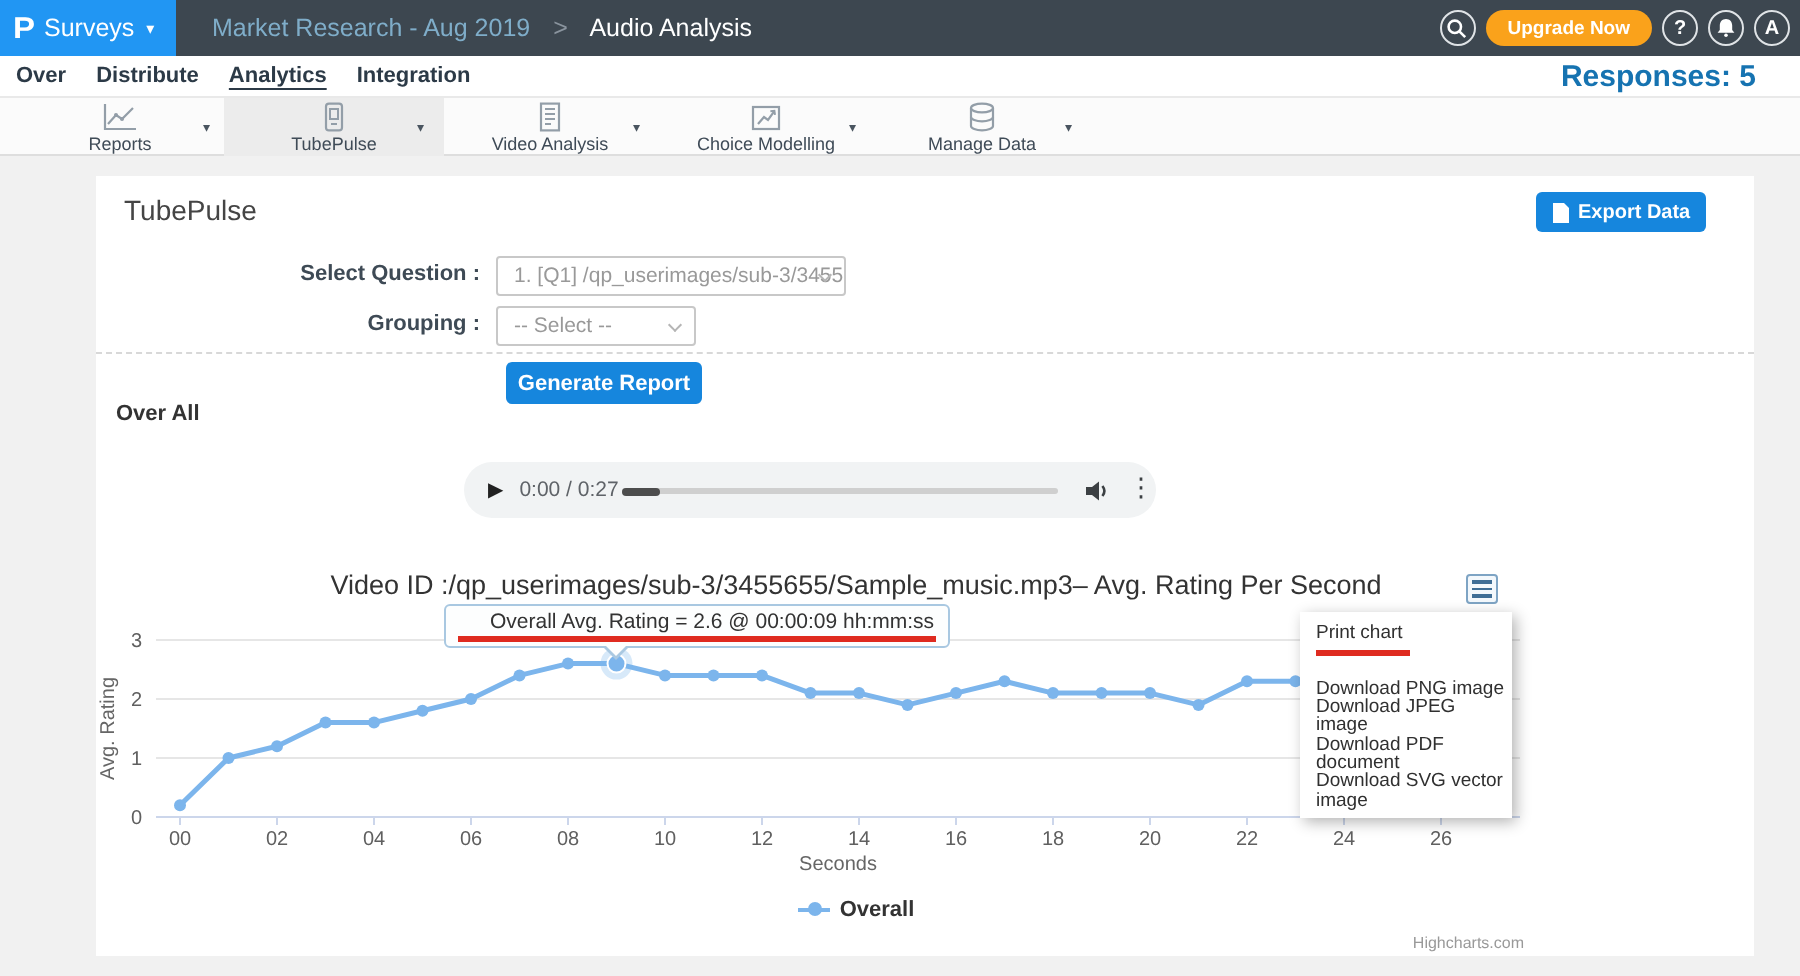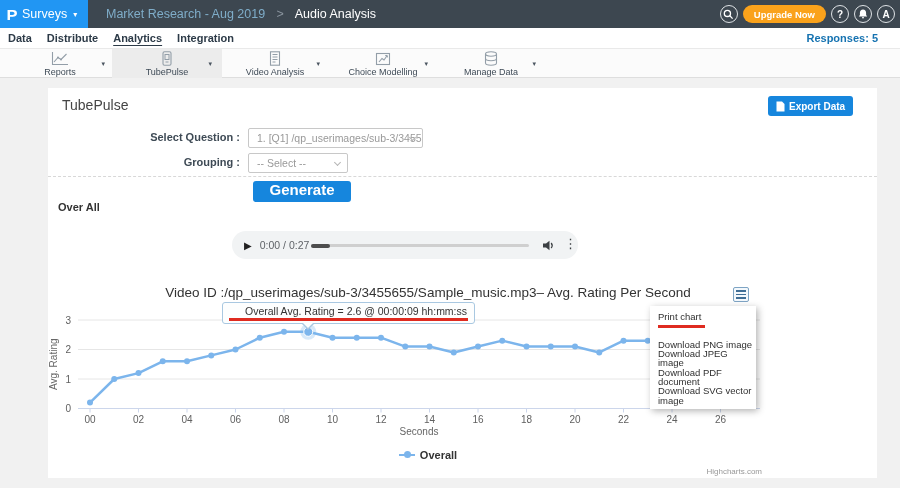--- a/index.html
+++ b/index.html
@@ -17,40 +17,40 @@
   .crumb-sep { color:#8a949e; margin:0 8px; }
   .crumb-page { color:#ffffff; }
   .topbar-right { display:flex; align-items:flex-start; gap:5px; margin-right:5px; }
   .circle-btn { width:18px; height:18px; border:1px solid #dfe3e6; border-radius:50%; color:#fff; font-size:10px; font-weight:bold; display:flex; align-items:center; justify-content:center; cursor:pointer; flex:0 0 auto; }
   .upgrade-btn { height:18px; border-radius:9px; background:#faa21b; color:#fff; border:none; font-family:inherit; font-size:9.5px; font-weight:bold; padding:0 11px; cursor:pointer; }
 
   
   .menubar { position:absolute; left:0; top:28px; width:900px; height:20px; background:#ffffff; display:flex; align-items:center; padding-left:8px; gap:15px; }
   .menu-item { font-size:11px; font-weight:bold; color:#2c3a47; cursor:pointer; }
   .menu-item.active { text-decoration:underline; text-underline-offset:3px; }
-  .responses { margin-left:auto; margin-right:22px; font-size:11px; font-weight:bold; color:#1673b1; cursor:pointer; }
+  .responses { margin-left:auto; margin-right:22px; font-size:15px; font-weight:bold; color:#1673b1; cursor:pointer; }
 
   
   .toolbar { position:absolute; left:0; top:48px; width:900px; height:30px; background:#fbfbfb; border-top:1px solid #e9e9e9; border-bottom:1px solid #dedede; }
   .tool-item { position:absolute; top:0; height:29px; width:110px; display:flex; flex-direction:column; align-items:center; justify-content:center; cursor:pointer; }
   .tool-item.active { background:#ececec; }
   .tool-label { font-size:9px; color:#3f4b57; margin-top:1px;text-align:right; }
   .tool-caret { position:absolute; right:10px; top:11px; font-size:7px; color:#4a5560; }
   .tool-icon svg { display:block; }
 
   
   .card { position:absolute; left:48px; top:88px; width:829px; height:390px; background:#ffffff; }
   .card-title { position:absolute; left:14px; top:9px; font-size:14px; color:#454545; }
   .export-btn { position:absolute; left:720px; top:8px; height:20px; display:flex; align-items:center; gap:4px; background:#1686dd; border:none; border-radius:3px; color:#fff; font-family:inherit; font-size:10px; font-weight:bold; padding:0 8px; cursor:pointer; }
 
   .form-label { position:absolute; width:192px; text-align:right; font-size:11px; font-weight:bold; color:#3e4a55; }
   .select-box { position:absolute; height:20px; background:#fff; border:1px solid #c8c8c8; border-radius:2px; font-size:10.5px; color:#999; line-height:18px; padding:0 18px 0 8px; white-space:nowrap; overflow:hidden; cursor:pointer; }
   .chev { position:absolute; right:7px; top:6px; width:5px; height:5px; border-right:1.5px solid #b5b5b5; border-bottom:1.5px solid #b5b5b5; transform:rotate(45deg); }
   .dashed-sep { position:absolute; left:0; top:88px; width:829px; border-top:1px dashed #d8d8d8; }
-  .generate-btn { position:absolute; left:205px; top:93px; width:98px; height:21px; background:#1686dd; border:none; border-radius:3px; color:#fff; font-family:inherit; font-size:15px; font-weight:bold; cursor:pointer; }
+  .generate-btn { position:absolute; left:205px; top:93px; width:98px; height:21px; background:#1686dd; border:none; border-radius:3px; color:#fff; font-family:inherit; font-size:11px; font-weight:bold; cursor:pointer; }
   .overall-label { position:absolute; left:10px; top:113px; font-size:11px; font-weight:bold; color:#333; }
 
   
   .audio { position:absolute; left:184px; top:143px; width:346px; height:28px; background:#f1f3f4; border-radius:14px; display:flex; align-items:center; }
   .play-btn { margin-left:12px; font-size:10px; color:#212121; background:none; border:none; cursor:pointer; font-family:inherit; }
   .audio-time { margin-left:8px; font-size:10.5px; color:#5f6368; }
   .audio-track { position:absolute; left:79px; top:13px; width:218px; height:3px; background:#cfcfcf; border-radius:2px; cursor:pointer; }
   .audio-played { position:absolute; left:0; top:-0.5px; width:19px; height:4px; background:#4d4d4d; border-radius:2px; }
   .vol-btn { position:absolute; left:311px; top:8px; background:none; border:none; cursor:pointer; }
   .kebab-btn { position:absolute; left:332px; top:5px; background:none; border:none; font-size:13px; color:#3c4043; cursor:pointer; font-family:inherit; }
@@ -111,21 +111,21 @@
         <svg width="10" height="10" viewBox="0 0 10 10">
           <path d="M5 0.5 C6.9 0.5 8.1 1.9 8.1 3.8 L8.1 6 L9.2 7.4 L0.8 7.4 L1.9 6 L1.9 3.8 C1.9 1.9 3.1 0.5 5 0.5 Z" fill="#ffffff"></path>
           <circle cx="5" cy="8.6" r="0.9" fill="#ffffff"></circle>
         </svg>
       </div>
       <div class="circle-btn">A</div>
     </div>
   </div>
 
   <div class="menubar">
-    <span class="menu-item">Data</span>
+    <span class="menu-item">Over</span>
     <span class="menu-item">Distribute</span>
     <span class="menu-item active">Analytics</span>
     <span class="menu-item">Integration</span>
     <span class="responses">Responses: 5</span>
   </div>
 
   <div class="toolbar">
     <div class="tool-item" style="left:5px;">
       <span class="tool-icon">
         <svg width="18" height="15" viewBox="0 0 18 15">

